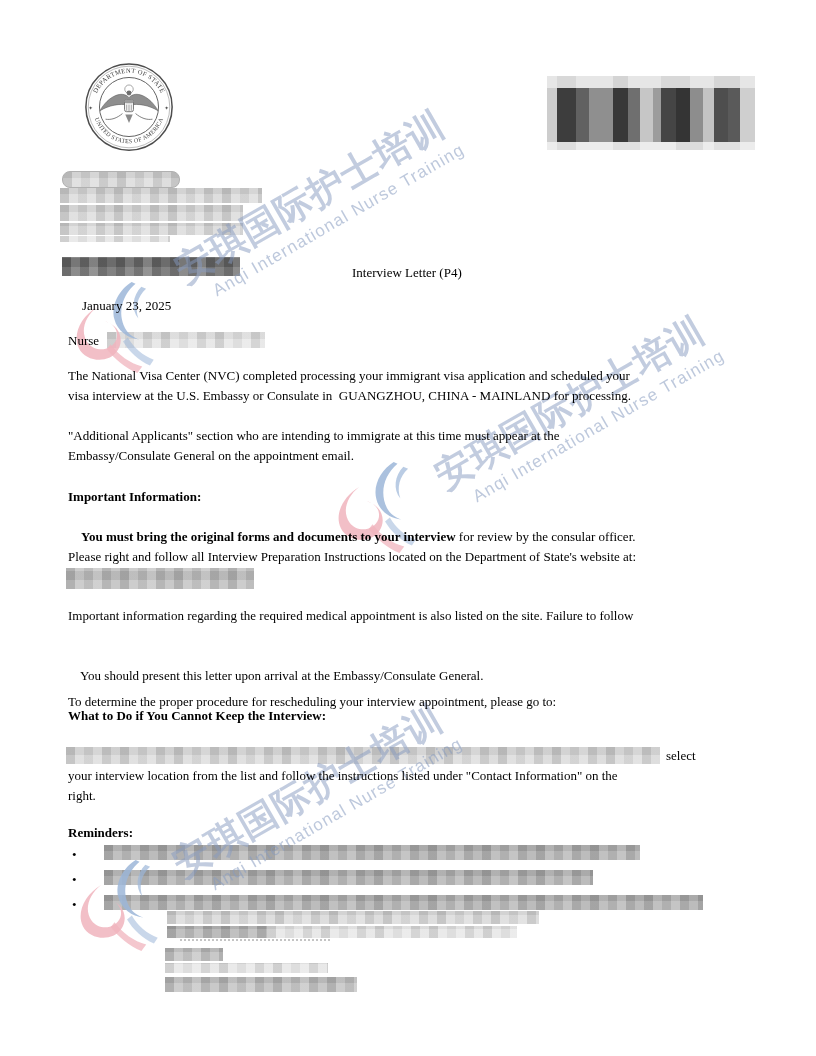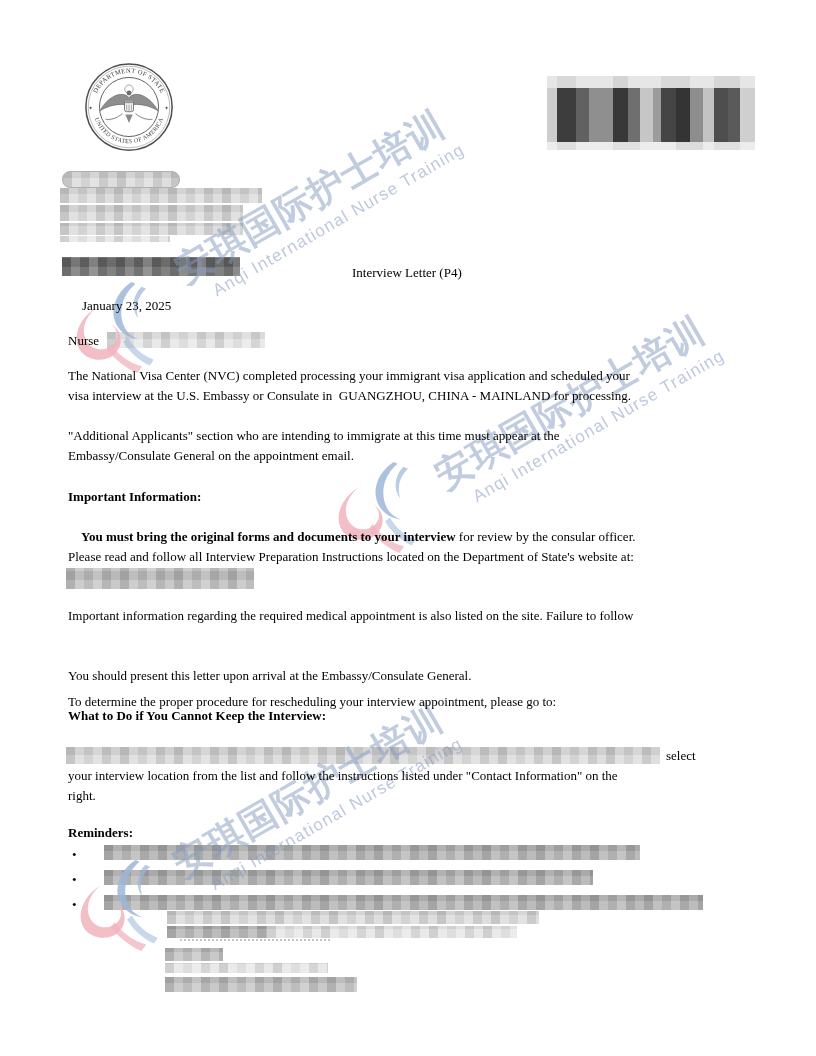--- a/index.html
+++ b/index.html
@@ -114,26 +114,26 @@
   <div class="t" style="left:68px;top:366px;">The National Visa Center (NVC) completed processing your immigrant visa application and scheduled your</div>
   <div class="t" style="left:68px;top:386px;">visa interview at the U.S. Embassy or Consulate in  GUANGZHOU, CHINA - MAINLAND for processing.</div>
   <div class="t" style="left:68px;top:426px;">"Additional Applicants" section who are intending to immigrate at this time must appear at the</div>
   <div class="t" style="left:68px;top:446px;">Embassy/Consulate General on the appointment email.</div>
 
   <div class="t b" style="left:68px;top:487px;text-align:center;">Important Information:</div>
   <div class="t" style="left:68px;top:507px;">
     <span class="b">You must bring the original forms and documents to your interview</span><span> for review by the consular officer.</span>
   </div>
 
-  <div class="t" style="left:68px;top:547px;">Please read and follow all Interview Preparation Instructions located on the Department of State's website at:</div>
+  <div class="t" style="left:68px;top:547px;">Please right and follow all Interview Preparation Instructions located on the Department of State's website at:</div>
   <div class="mosaic m-mid" style="left:66px;top:568px;width:188px;height:21px;"></div>
 
   <div class="t" style="left:68px;top:606px;">Important information regarding the required medical appointment is also listed on the site. Failure to follow</div>
 
-  <div class="t" style="left:68px;top:666px;">You should present this letter upon arrival at the Embassy/Consulate General.</div>
+  <div class="t" style="left:80px;top:666px;">You should present this letter upon arrival at the Embassy/Consulate General.</div>
 
   <div class="t b" style="left:68px;top:706px;text-align:center;">What to Do if You Cannot Keep the Interview:</div>
   <div class="t" style="left:68px;top:692px;">To determine the proper procedure for rescheduling your interview appointment, please go to:</div>
   <div class="mosaic m-light" style="left:66px;top:747px;width:594px;height:17px;"></div>
   <div class="t" style="left:666px;top:746px;">select</div>
   <div class="t" style="left:68px;top:766px;">your interview location from the list and follow the instructions listed under "Contact Information" on the</div>
   <div class="t" style="left:68px;top:786px;">right.</div>
 
   <div class="t b" style="left:68px;top:823px;">Reminders:</div>
 

